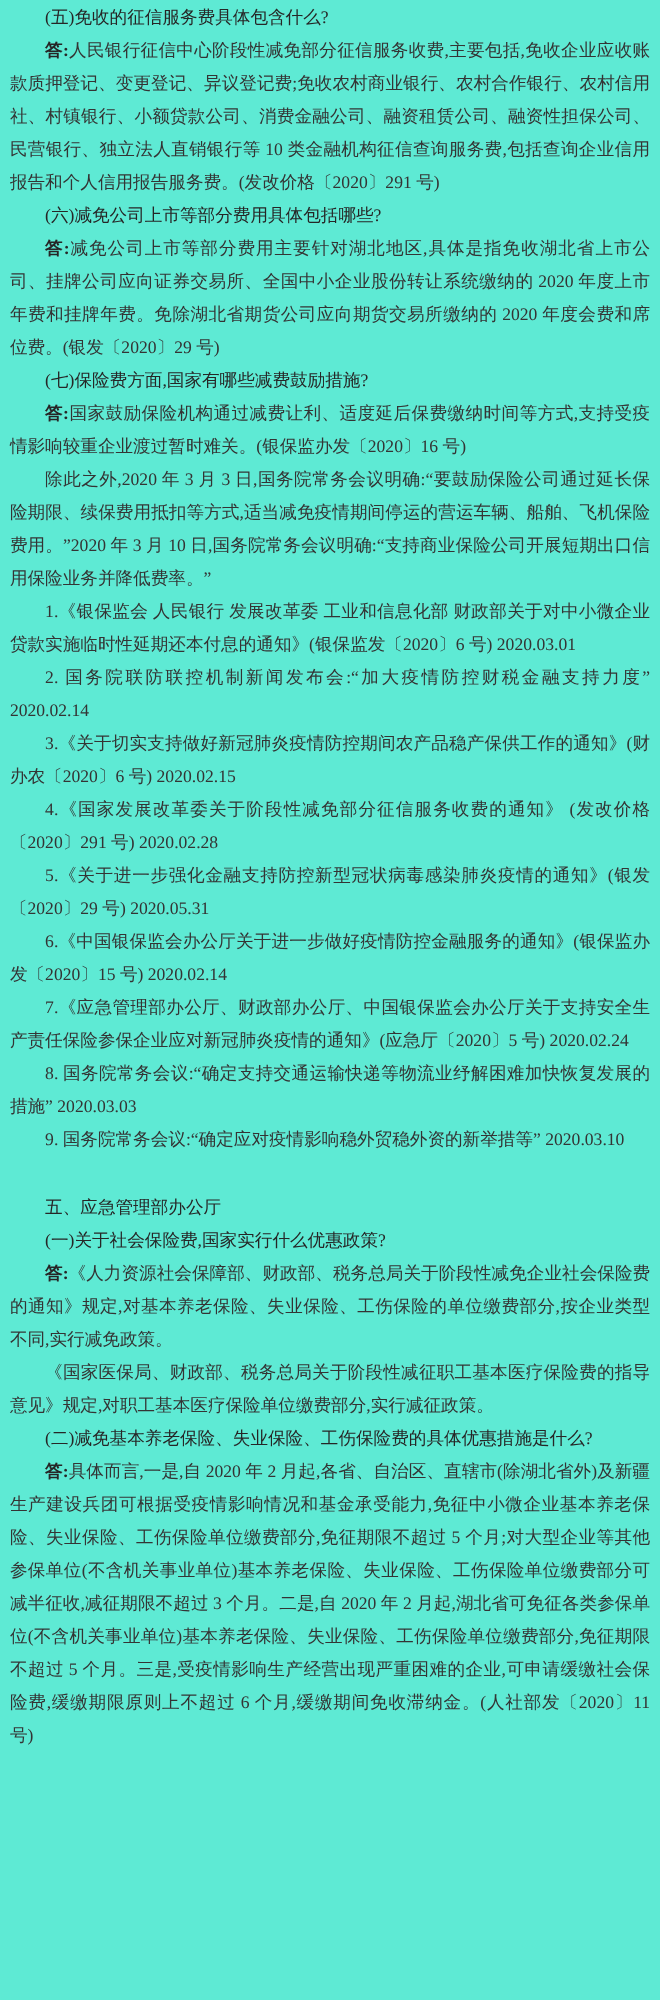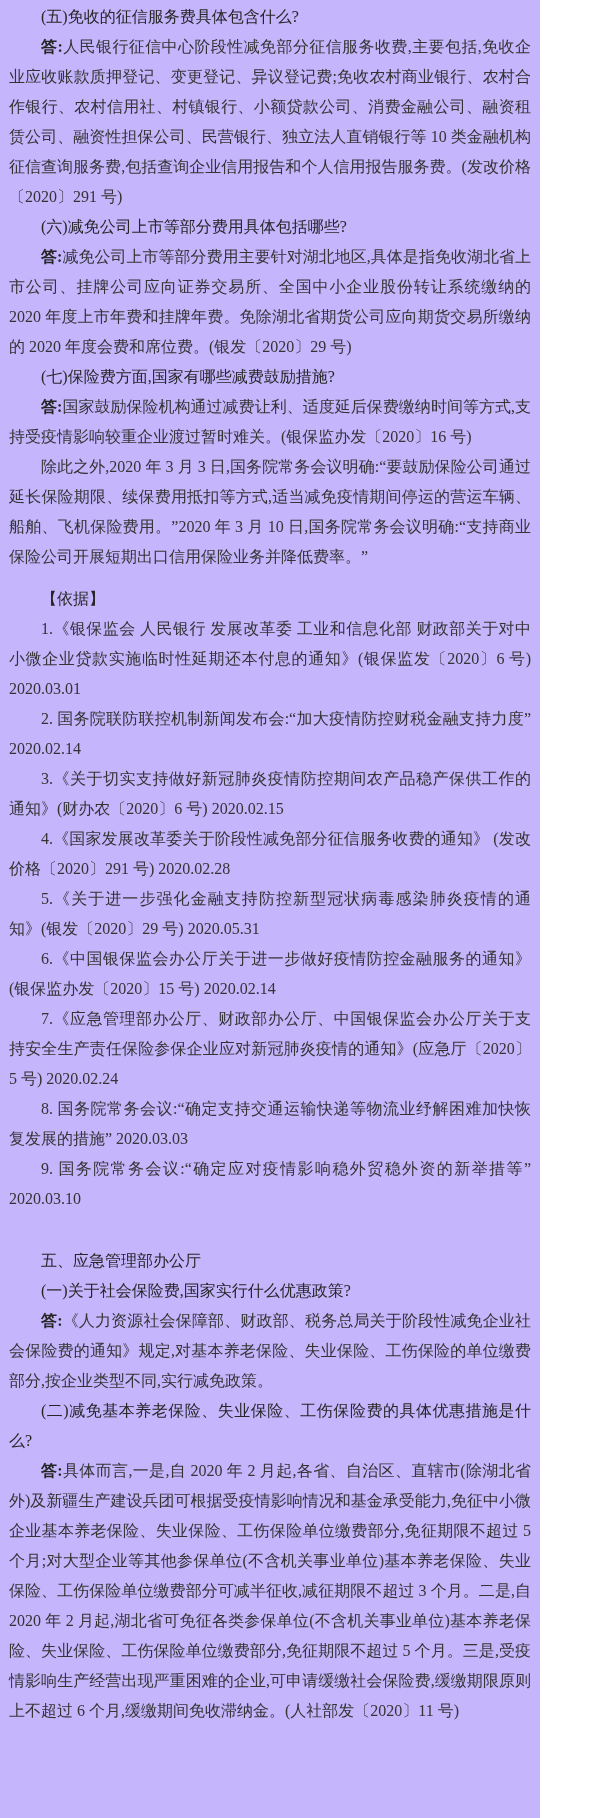--- a/index.html
+++ b/index.html
@@ -2,24 +2,24 @@
 <html><head>
 <meta charset="utf-8">
 <style>
   html, body {
     margin: 0;
     padding: 0;
     background: #ffffff;
   }
   .page {
     position: relative;
-    width: 540px;
+    width: 600px;
     height: 1818px;
     box-sizing: border-box;
-    background: #c4b5fd;
+    background: #5eead4;
     color: #343434;
     font-family: "Liberation Serif", "DejaVu Serif", serif;
     font-size: 16px;
     line-height: 30px;
     padding: 2px 9px 0 9px;
     overflow: hidden;
     text-align: justify;
   }
   .page p, .page h3, .page h2 {
     margin: 0;
@@ -61,36 +61,36 @@
 
   <p><span class="ans-label">答:</span><span>减免公司上市等部分费用主要针对湖北地区,具体是指免收湖北省上市公司、挂牌公司应向证券交易所、全国中小企业股份转让系统缴纳的 2020 年度上市年费和挂牌年费。免除湖北省期货公司应向期货交易所缴纳的 2020 年度会费和席位费。(银发〔2020〕29 号)</span></p>
 
   <h3 class="q">(七)保险费方面,国家有哪些减费鼓励措施?</h3>
 
   <p><span class="ans-label">答:</span><span>国家鼓励保险机构通过减费让利、适度延后保费缴纳时间等方式,支持受疫情影响较重企业渡过暂时难关。(银保监办发〔2020〕16 号)</span></p>
 
 
   <p>除此之外,2020 年 3 月 3 日,国务院常务会议明确:“要鼓励保险公司通过延长保险期限、续保费用抵扣等方式,适当减免疫情期间停运的营运车辆、船舶、飞机保险费用。”2020 年 3 月 10 日,国务院常务会议明确:“支持商业保险公司开展短期出口信用保险业务并降低费率。”</p>
 
-  <h3 class="basis">【依据】</h3>
 
   <p>1.《银保监会 人民银行 发展改革委 工业和信息化部 财政部关于对中小微企业贷款实施临时性延期还本付息的通知》(银保监发〔2020〕6 号) 2020.03.01</p>
   <p>2. 国务院联防联控机制新闻发布会:“加大疫情防控财税金融支持力度” 2020.02.14</p>
   <p>3.《关于切实支持做好新冠肺炎疫情防控期间农产品稳产保供工作的通知》(财办农〔2020〕6 号) 2020.02.15</p>
   <p>4.《国家发展改革委关于阶段性减免部分征信服务收费的通知》 (发改价格〔2020〕291 号) 2020.02.28</p>
   <p>5.《关于进一步强化金融支持防控新型冠状病毒感染肺炎疫情的通知》(银发〔2020〕29 号) 2020.05.31</p>
   <p>6.《中国银保监会办公厅关于进一步做好疫情防控金融服务的通知》(银保监办发〔2020〕15 号) 2020.02.14</p>
   <p>7.《应急管理部办公厅、财政部办公厅、中国银保监会办公厅关于支持安全生产责任保险参保企业应对新冠肺炎疫情的通知》(应急厅〔2020〕5 号) 2020.02.24</p>
   <p>8. 国务院常务会议:“确定支持交通运输快递等物流业纾解困难加快恢复发展的措施” 2020.03.03</p>
   <p>9. 国务院常务会议:“确定应对疫情影响稳外贸稳外资的新举措等” 2020.03.10</p>
 
   <h2 class="sec-title">五、应急管理部办公厅</h2>
 
   <h3 class="q">(一)关于社会保险费,国家实行什么优惠政策?</h3>
 
   <p><span class="ans-label">答:</span><span>《人力资源社会保障部、财政部、税务总局关于阶段性减免企业社会保险费的通知》规定,对基本养老保险、失业保险、工伤保险的单位缴费部分,按企业类型不同,实行减免政策。</span></p>
 
+  <p>《国家医保局、财政部、税务总局关于阶段性减征职工基本医疗保险费的指导意见》规定,对职工基本医疗保险单位缴费部分,实行减征政策。</p>
 
   <h3 class="q">(二)减免基本养老保险、失业保险、工伤保险费的具体优惠措施是什么?</h3>
 
   <p><span class="ans-label">答:</span><span>具体而言,一是,自 2020 年 2 月起,各省、自治区、直辖市(除湖北省外)及新疆生产建设兵团可根据受疫情影响情况和基金承受能力,免征中小微企业基本养老保险、失业保险、工伤保险单位缴费部分,免征期限不超过 5 个月;对大型企业等其他参保单位(不含机关事业单位)基本养老保险、失业保险、工伤保险单位缴费部分可减半征收,减征期限不超过 3 个月。二是,自 2020 年 2 月起,湖北省可免征各类参保单位(不含机关事业单位)基本养老保险、失业保险、工伤保险单位缴费部分,免征期限不超过 5 个月。三是,受疫情影响生产经营出现严重困难的企业,可申请缓缴社会保险费,缓缴期限原则上不超过 6 个月,缓缴期间免收滞纳金。(人社部发〔2020〕11 号)</span></p>
 
 </div>
 
 </body></html>

